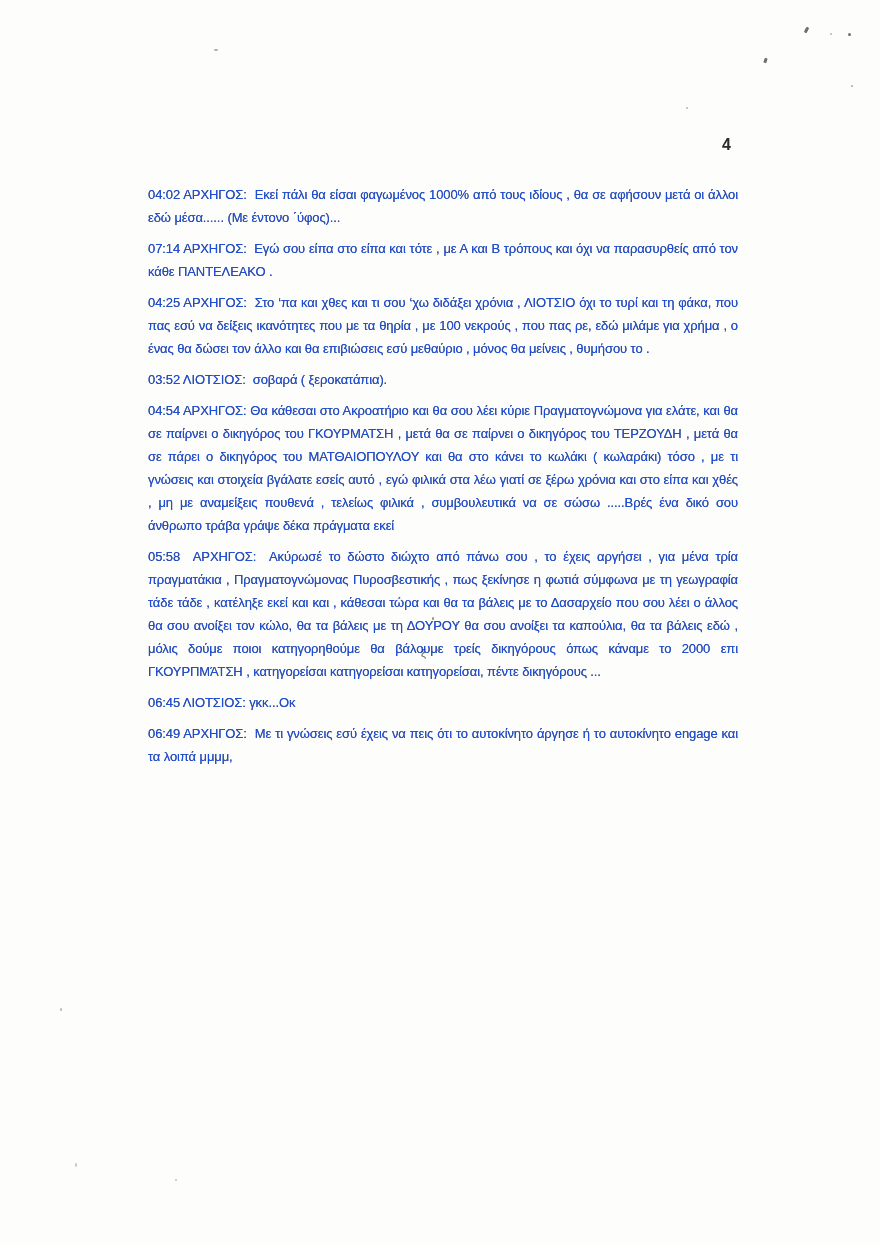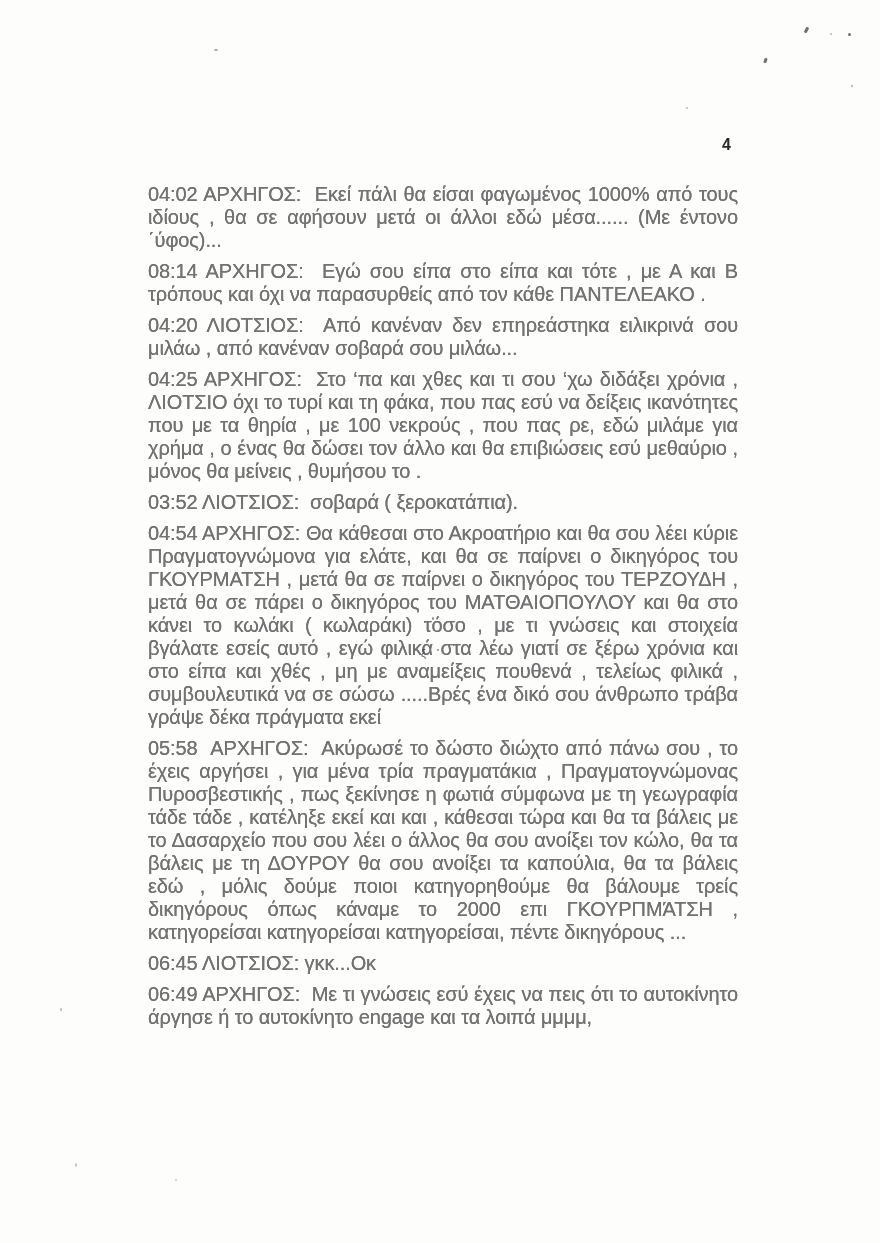--- a/index.html
+++ b/index.html
@@ -20,24 +20,24 @@
     top:136px;left:722px;
     font-size:16px;
     font-weight:700;
     color:#2a2a2c;
   }
   .content{
     position:absolute;
     left:148px;top:183px;
     width:590px;
     text-align:justify;
-    font-size:20px;
+    font-size:13px;
     line-height:23px;
     letter-spacing:-0.1px;
-    color:#737373;
+    color:#1d4ed8;
     text-shadow:0 0 0.5px rgba(25,25,28,0.65);
   }
   .para{margin:0 0 8px 0;}
   .prefix{font-weight:700;text-shadow:0 0 0.6px rgba(25,25,28,0.7);}
   .para .prefix{font-weight:400;}
   .para.strong .prefix{font-weight:700;}
   .speech{}
   .emph{
     font-weight:700;
     text-decoration:underline;
@@ -68,23 +68,22 @@
 <body>
 
 <div class="page">
 
   <div class="page-number">4</div>
 
   <div class="content">
 
     <p class="para"><span class="prefix">04:02</span> <span class="prefix">ΑΡΧΗΓΟΣ:</span>&nbsp; <span class="speech">Εκεί πάλι θα είσαι φαγωμένος 1000% από τους ιδίους , θα σε αφήσουν μετά οι άλλοι εδώ μέσα...... (Με έντονο ΄ύφος)...</span></p>
 
-    <p class="para"><span class="prefix">08:14</span> <span class="prefix">ΑΡΧΗΓΟΣ:</span>&nbsp; <span class="speech">Εγώ σου είπα στο είπα και τότε , με Α και Β τρόπους και όχι να παρασυρθείς από τον κάθε ΠΑΝΤΕΛΕΑΚΟ .</span></p>
+    <p class="para"><span class="prefix">07:14</span> <span class="prefix">ΑΡΧΗΓΟΣ:</span>&nbsp; <span class="speech">Εγώ σου είπα στο είπα και τότε , με Α και Β τρόπους και όχι να παρασυρθείς από τον κάθε ΠΑΝΤΕΛΕΑΚΟ .</span></p>
 
-    <p class="para"><span class="prefix">04:20</span> <span class="prefix">ΛΙΟΤΣΙΟΣ:</span>&nbsp; <span class="speech">Από κανέναν δεν επηρεάστηκα ειλικρινά σου μιλάω , από κανέναν σοβαρά σου μιλάω...</span></p>
 
     <p class="para"><span class="prefix">04:25</span> <span class="prefix">ΑΡΧΗΓΟΣ:</span>&nbsp; <span class="speech">Στο ‘πα και χθες και τι σου ‘χω διδάξει χρόνια , ΛΙΟΤΣΙΟ όχι το τυρί και τη φάκα, που πας εσύ να δείξεις ικανότητες που με τα θηρία , με 100 νεκρούς , που πας ρε, εδώ μιλάμε για χρήμα , ο ένας θα δώσει τον άλλο και θα επιβιώσεις εσύ μεθαύριο , μόνος θα μείνεις , θυμήσου το .</span></p>
 
     <p class="para"><span class="prefix">03:52</span> <span class="prefix">ΛΙΟΤΣΙΟΣ:</span>&nbsp; <span class="speech">σοβαρά ( ξεροκατάπια).</span></p>
 
     <p class="para"><span class="prefix">04:54</span> <span class="prefix">ΑΡΧΗΓΟΣ:</span> <span class="speech">Θα κάθεσαι στο Ακροατήριο και θα σου λέει κύριε Πραγματογνώμονα για ελάτε, και θα σε παίρνει ο δικηγόρος του ΓΚΟΥΡΜΑΤΣΗ , μετά θα σε παίρνει ο δικηγόρος του ΤΕΡΖΟΥΔΗ , μετά θα σε πάρει ο δικηγόρος του ΜΑΤΘΑΙΟΠΟΥΛΟΥ και θα στο κάνει το κωλάκι ( κωλαράκι) τόσο , με τι γνώσεις και στοιχεία βγάλατε εσείς αυτό , εγώ φιλικά στα λέω γιατί σε ξέρω χρόνια και στο είπα και χθές , μη με αναμείξεις πουθενά , τελείως φιλικά , συμβουλευτικά να σε σώσω .....Βρές ένα δικό σου άνθρωπο τράβα γράψε δέκα πράγματα εκεί</span></p>
 
 
     <p class="para"><span class="prefix">05:58</span>&nbsp; <span class="prefix">ΑΡΧΗΓΟΣ:</span>&nbsp; <span class="speech">Ακύρωσέ το δώστο διώχτο από πάνω σου , το έχεις αργήσει , για μένα τρία πραγματάκια , Πραγματογνώμονας Πυροσβεστικής , πως ξεκίνησε η φωτιά σύμφωνα με τη γεωγραφία τάδε τάδε , κατέληξε εκεί και και , κάθεσαι τώρα και θα τα βάλεις με το Δασαρχείο που σου λέει ο άλλος θα σου ανοίξει τον κώλο, θα τα βάλεις με τη ΔΟΥΡΟΥ θα σου ανοίξει τα καπούλια, θα τα βάλεις εδώ , μόλις δούμε ποιοι κατηγορηθούμε θα βάλουμε τρείς δικηγόρους όπως κάναμε το 2000 επι ΓΚΟΥΡΠΜΆΤΣΗ , κατηγορείσαι κατηγορείσαι κατηγορείσαι, πέντε δικηγόρους ...</span></p>
 

